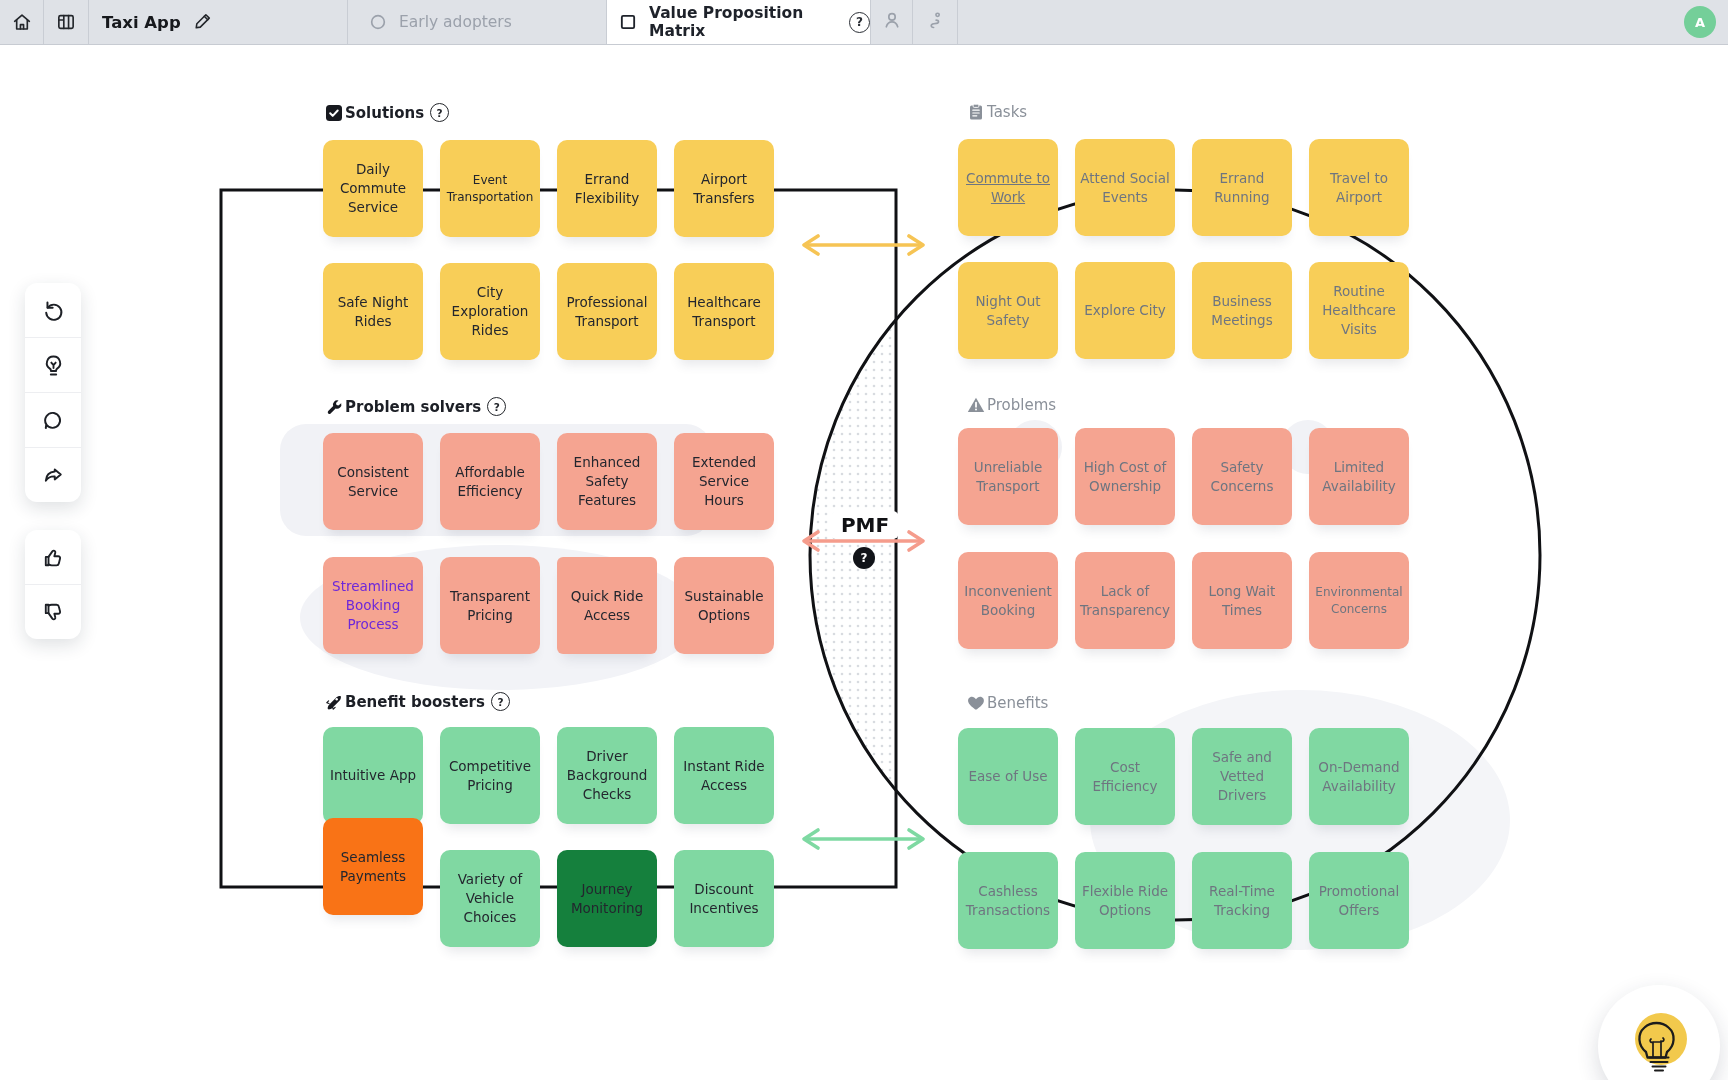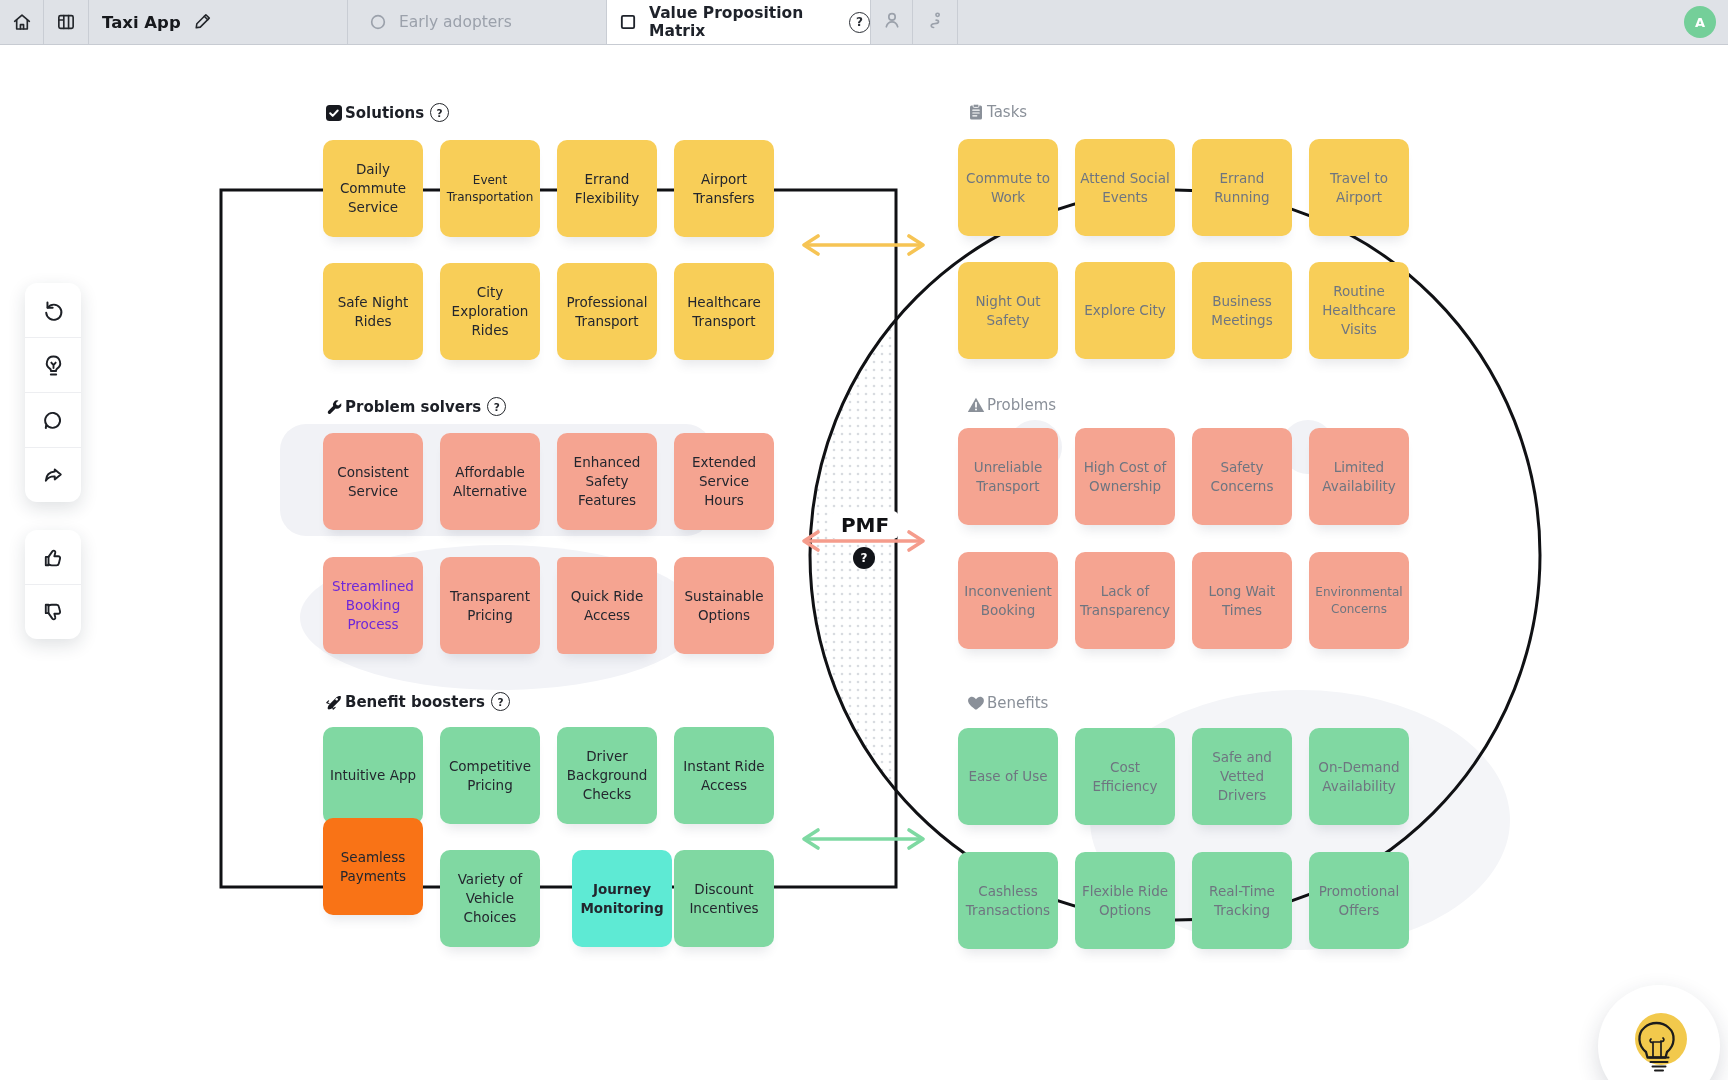--- a/index.html
+++ b/index.html
@@ -226,21 +226,21 @@
     <div class="hdr" style="left: 325px; top: 394px;">
       <span class="icn">
         <svg width="18" height="18" viewBox="0 0 18 18">
           <path fill="#17191F" d="M16.2 5.2a4.3 4.3 0 0 1-5.6 5.3l-5 5a1.7 1.7 0 0 1-2.4-2.4l5-5A4.3 4.3 0 0 1 13.5 2.5L11 5l.5 1.9 1.9.5z"></path>
         </svg>
       </span>
       <span class="t-left">Problem solvers</span>
       <span class="mini-help">?</span>
     </div>
     <div class="note" style="left: 323px; top: 433px; background: rgb(245, 164, 145); color: rgb(35, 38, 46);">Consistent Service</div>
-    <div class="note" style="left: 440px; top: 433px; background: rgb(245, 164, 145); color: rgb(35, 38, 46);">Affordable Alternative</div>
+    <div class="note" style="left: 440px; top: 433px; background: rgb(245, 164, 145); color: rgb(35, 38, 46);">Affordable Efficiency</div>
     <div class="note" style="left: 557px; top: 433px; background: rgb(245, 164, 145); color: rgb(35, 38, 46);">Enhanced Safety Features</div>
     <div class="note" style="left: 674px; top: 433px; background: rgb(245, 164, 145); color: rgb(35, 38, 46);">Extended Service Hours</div>
     <div class="note" style="left: 323px; top: 557px; background: rgb(245, 164, 145); color: #6d28d9;">Streamlined Booking Process</div>
     <div class="note" style="left: 440px; top: 557px; background: rgb(245, 164, 145); color: rgb(35, 38, 46);">Transparent Pricing</div>
     <div class="note" style="left: 557px; top: 557px; background: rgb(245, 164, 145); color: rgb(35, 38, 46); border-radius: 6px;">Quick Ride Access</div>
     <div class="note" style="left: 674px; top: 557px; background: rgb(245, 164, 145); color: rgb(35, 38, 46);">Sustainable Options</div>
     <div class="hdr" style="left: 325px; top: 689px;">
       <span class="icn">
         <svg width="18" height="18" viewBox="0 0 18 18">
           <path fill="#17191F" d="M2.6 15.4c.2-1.7.7-2.9 1.7-3.9L11 4.8c1.4-1.4 3.3-2 4.8-1.6.4 1.5-.2 3.4-1.6 4.8l-6.7 6.7c-1 1-2.2 1.5-3.9 1.7z"></path>
@@ -250,33 +250,33 @@
       </span>
       <span class="t-left">Benefit boosters</span>
       <span class="mini-help">?</span>
     </div>
     <div class="note" style="left: 323px; top: 727px; background: rgb(128, 216, 162); color: rgb(35, 38, 46);">Intuitive App</div>
     <div class="note" style="left: 440px; top: 727px; background: rgb(128, 216, 162); color: rgb(35, 38, 46);">Competitive Pricing</div>
     <div class="note" style="left: 557px; top: 727px; background: rgb(128, 216, 162); color: rgb(35, 38, 46);">Driver Background Checks</div>
     <div class="note" style="left: 674px; top: 727px; background: rgb(128, 216, 162); color: rgb(35, 38, 46);">Instant Ride Access</div>
     <div class="note" style="left: 323px; top: 818px; background: #f97316; color: rgb(35, 38, 46);">Seamless Payments</div>
     <div class="note" style="left: 440px; top: 850px; background: rgb(128, 216, 162); color: rgb(35, 38, 46);">Variety of Vehicle Choices</div>
-    <div class="note" style="left: 572px; top: 850px; background: #5eead4; color: rgb(35, 38, 46); font-weight: bold;">Journey Monitoring</div>
+    <div class="note" style="left: 557px; top: 850px; background: #15803d; color: rgb(35, 38, 46);">Journey Monitoring</div>
     <div class="note" style="left: 674px; top: 850px; background: rgb(128, 216, 162); color: rgb(35, 38, 46);">Discount Incentives</div>
     <div class="hdr" style="left: 967px; top: 99px;">
       <span class="icn">
         <svg width="18" height="18" viewBox="0 0 18 18">
           <rect x="3" y="2.6" width="12" height="14" rx="1.6" fill="#8A9099"></rect>
           <rect x="6.2" y="1.2" width="5.6" height="3.2" rx="1" fill="#8A9099" stroke="#fff" stroke-width="0.9"></rect>
           <path d="M5.8 7.2h6.4M5.8 10h6.4M5.8 12.8h4" stroke="#fff" stroke-width="1.2" stroke-linecap="round"></path>
         </svg>
       </span>
       <span class="t-right">Tasks</span>
     </div>
-    <div class="note" style="left: 958px; top: 139px; background: rgb(248, 206, 88); color: rgb(110, 117, 128);">Commute to Work</div>
+    <div class="note" style="left: 958px; top: 139px; background: rgb(248, 206, 88); color: rgb(110, 117, 128); text-decoration: underline;">Commute to Work</div>
     <div class="note" style="left: 1075px; top: 139px; background: rgb(248, 206, 88); color: rgb(110, 117, 128);">Attend Social Events</div>
     <div class="note" style="left: 1192px; top: 139px; background: rgb(248, 206, 88); color: rgb(110, 117, 128);">Errand Running</div>
     <div class="note" style="left: 1309px; top: 139px; background: rgb(248, 206, 88); color: rgb(110, 117, 128);">Travel to Airport</div>
     <div class="note" style="left: 958px; top: 262px; background: rgb(248, 206, 88); color: rgb(110, 117, 128);">Night Out Safety</div>
     <div class="note" style="left: 1075px; top: 262px; background: rgb(248, 206, 88); color: rgb(110, 117, 128);">Explore City</div>
     <div class="note" style="left: 1192px; top: 262px; background: rgb(248, 206, 88); color: rgb(110, 117, 128);">Business Meetings</div>
     <div class="note" style="left: 1309px; top: 262px; background: rgb(248, 206, 88); color: rgb(110, 117, 128);">Routine Healthcare Visits</div>
     <div class="hdr" style="left: 967px; top: 392px;">
       <span class="icn">
         <svg width="18" height="18" viewBox="0 0 18 18">

